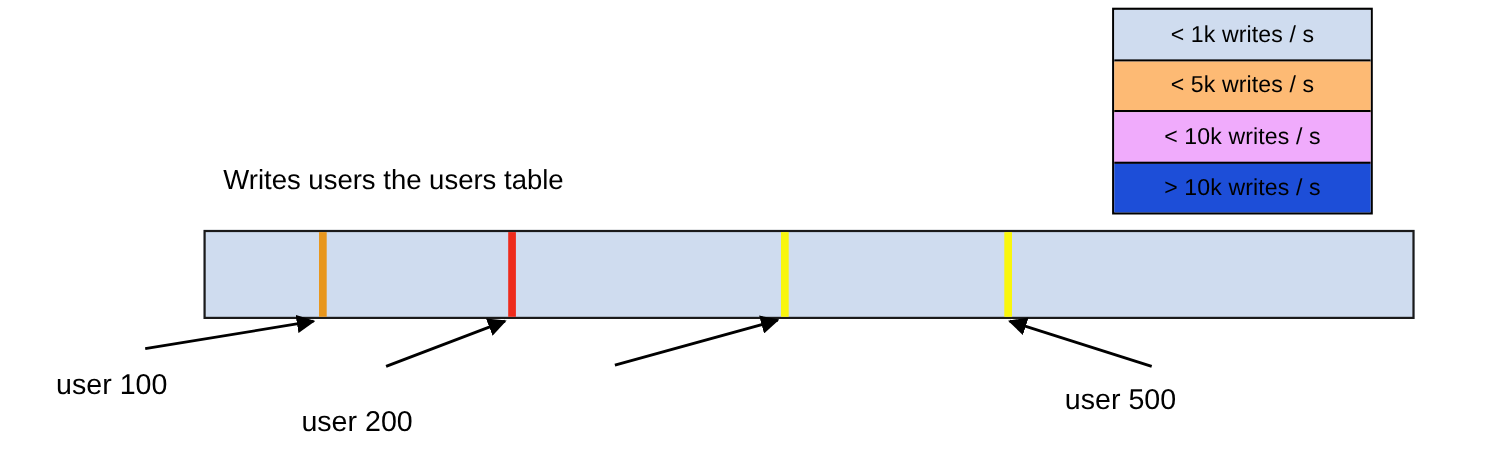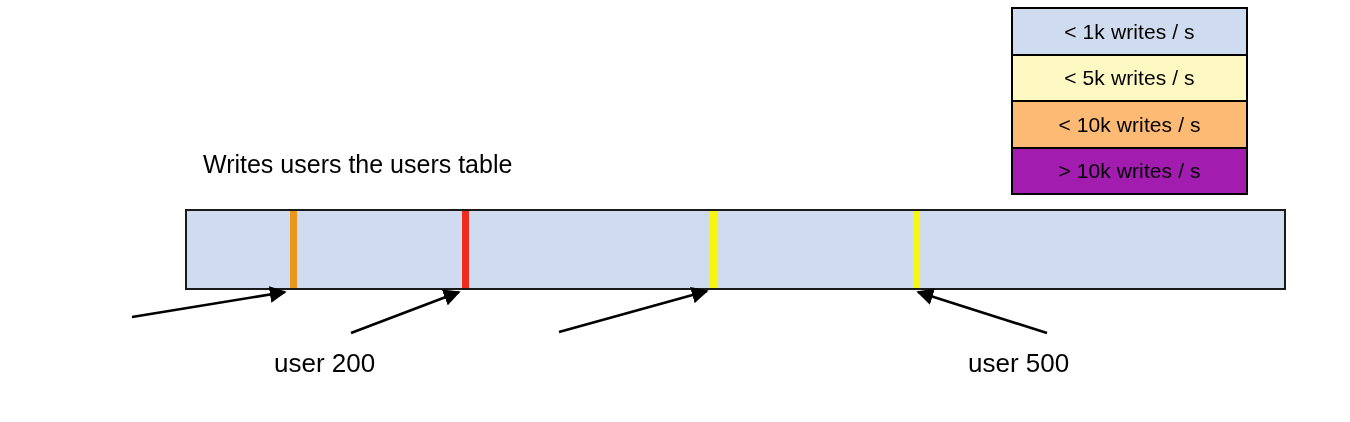--- a/index.html
+++ b/index.html
@@ -95,27 +95,27 @@
 </style>
 </head>
 <body>
 
 <div id="canvas">
 
   <div id="legend">
     <div class="legend-row" style="background:#cfdcef;">
       <span class="legend-label">&lt; 1k writes / s</span>
     </div>
-    <div class="legend-row" style="background:#fef9c3;">
+    <div class="legend-row" style="background:#fdba74;">
       <span class="legend-label">&lt; 5k writes / s</span>
     </div>
-    <div class="legend-row" style="background:#fdba74;">
+    <div class="legend-row" style="background:#f0abfc;">
       <span class="legend-label">&lt; 10k writes / s</span>
     </div>
-    <div class="legend-row" style="background:#a21caf;">
+    <div class="legend-row" style="background:#1d4ed8;">
       <span class="legend-label">&gt; 10k writes / s</span>
     </div>
   </div>
 
   <div id="bar-title">Writes users the users table</div>
 
   <div id="bar">
     <div class="bar-marker" style="left:103px;background:#e8961c;"></div>
     <div class="bar-marker" style="left:275px;background:#ee2b1c;"></div>
     <div class="bar-marker" style="left:523px;background:#f9f60d;"></div>
@@ -127,16 +127,17 @@
       <marker id="ah" viewBox="0 0 10 10" refX="9" refY="5" markerWidth="6.5" markerHeight="6.5" orient="auto-start-reverse">
         <path d="M 0 0 L 10 5 L 0 10 z" fill="#000000"></path>
       </marker>
     </defs>
     <line x1="132" y1="317" x2="285" y2="292" stroke="#000000" stroke-width="2.6" marker-end="url(#ah)"></line>
     <line x1="351" y1="333" x2="459" y2="292" stroke="#000000" stroke-width="2.6" marker-end="url(#ah)"></line>
     <line x1="559" y1="332" x2="707" y2="291" stroke="#000000" stroke-width="2.6" marker-end="url(#ah)"></line>
     <line x1="1047" y1="333" x2="918" y2="292" stroke="#000000" stroke-width="2.6" marker-end="url(#ah)"></line>
   </svg>
 
-  <div class="callout" style="left:274px;top:350px;">user 200</div>
+  <div class="callout" style="left:51px;top:336px;">user 100</div>
+  <div class="callout" style="left:274px;top:370px;">user 200</div>
   <div class="callout" style="left:968px;top:350px;">user 500</div>
 
 </div>
 
 </body></html>

